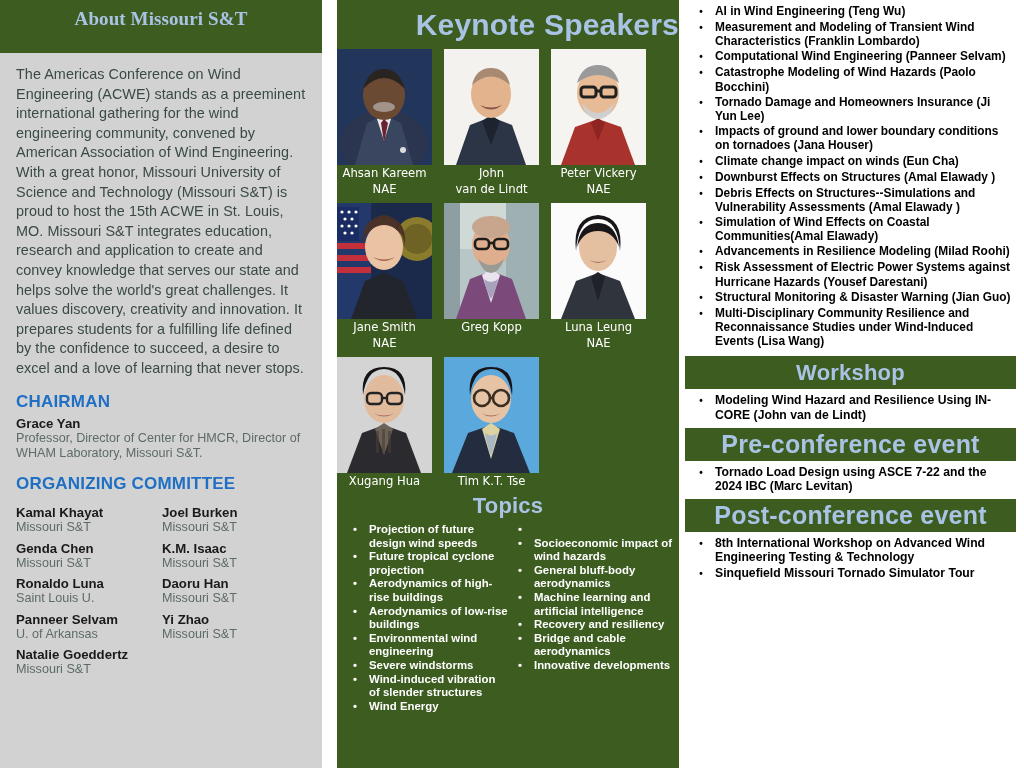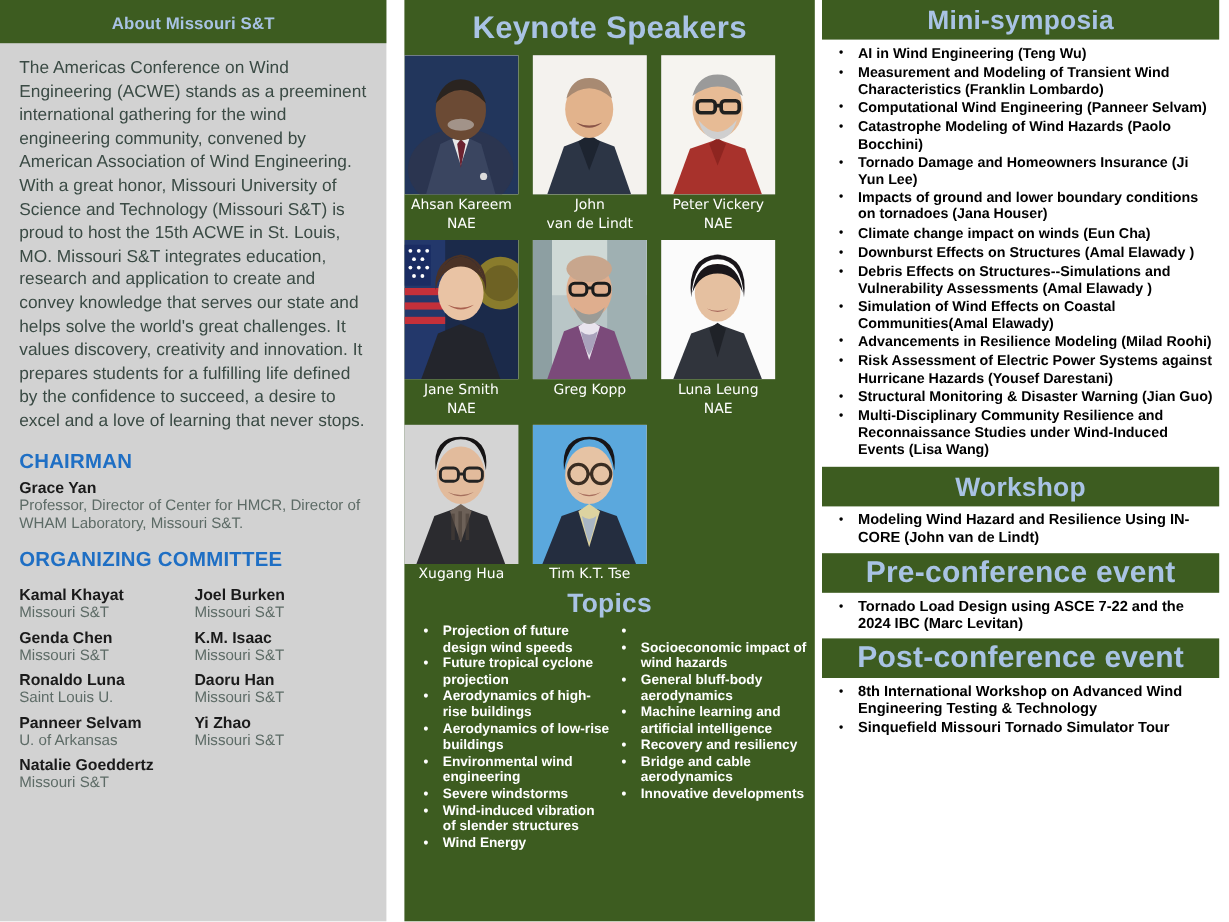--- a/index.html
+++ b/index.html
@@ -13,21 +13,21 @@
 
   
   .col-left { width: 322px; height: 768px; background: #d2d2d2; position: relative; }
   .bar-green {
     background: #3d5c20;
     color: #a9c3e4;
     font-weight: bold;
     text-align: center;
     letter-spacing: .1px;
   }
-  .left-header { height: 36px; line-height: 38px; font-size: 14px; }
+  .left-header { height: 53px; line-height: 38px; font-size: 19px; font-family: Liberation Serif, serif; }
   .left-body { padding: 12px 14px 0 16px; }
   .about-text {
     color: #3a4a44;
     font-size: 14.4px;
     line-height: 19.6px;
     letter-spacing: .05px;
   }
   .blue-head {
     color: #1f6fc4;
     font-weight: bold;
@@ -41,22 +41,22 @@
   .committee-col { width: 50%; }
   .committee-col .person-name { margin-top: 5px; }
 
   
   .gap { width: 15px; height: 768px; background: #ffffff; }
   .col-mid {
     width: 342px; height: 768px; background: #3d5c20;
     position: relative; color: #ffffff;
   }
   .mid-title {
-    text-align: center; color: #a9c3e4; font-weight: bold;
-    font-size: 26px; padding-top: 8px; letter-spacing: .2px;
+    text-align: right; color: #a9c3e4; font-weight: bold;
+    font-size: 30px; padding-top: 8px; letter-spacing: .2px;
   }
   .speaker-row { display: flex; justify-content: flex-start; gap: 12px; margin-top: 7px; }
   .speaker { width: 95px; text-align: center; }
   .photo {
     width: 95px; height: 116px; display: block; overflow: hidden;
     position: relative; background: #cfcfcf;
   }
   .photo svg { display: block; width: 100%; height: 100%; }
   .speaker-name {
     font-size: 11.6px; line-height: 13.6px; color: #ffffff;
@@ -388,21 +388,20 @@
         <div class="topic-item">
             <span class="topic-bullet">•</span>
             <span class="topic-text">Innovative developments</span>
           </div>
       </div>
     </div>
   </div>
 
   <div class="col-right">
 
-    <div class="right-bar">Mini-symposia</div>
     <div class="bullet-list ms-list">
       <div class="bullet-item">
           <span class="b-dot">•</span>
           <span class="b-text">AI in Wind Engineering (Teng Wu)</span>
         </div>
       <div class="bullet-item">
           <span class="b-dot">•</span>
           <span class="b-text">Measurement and Modeling of Transient Wind Characteristics (Franklin Lombardo)</span>
         </div>
       <div class="bullet-item">

